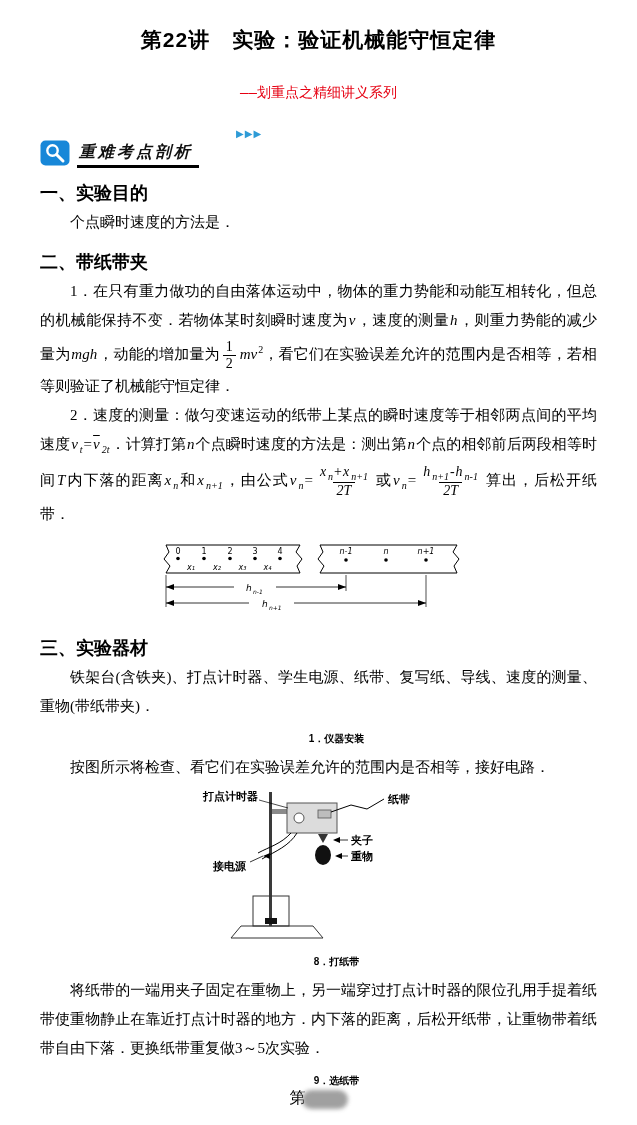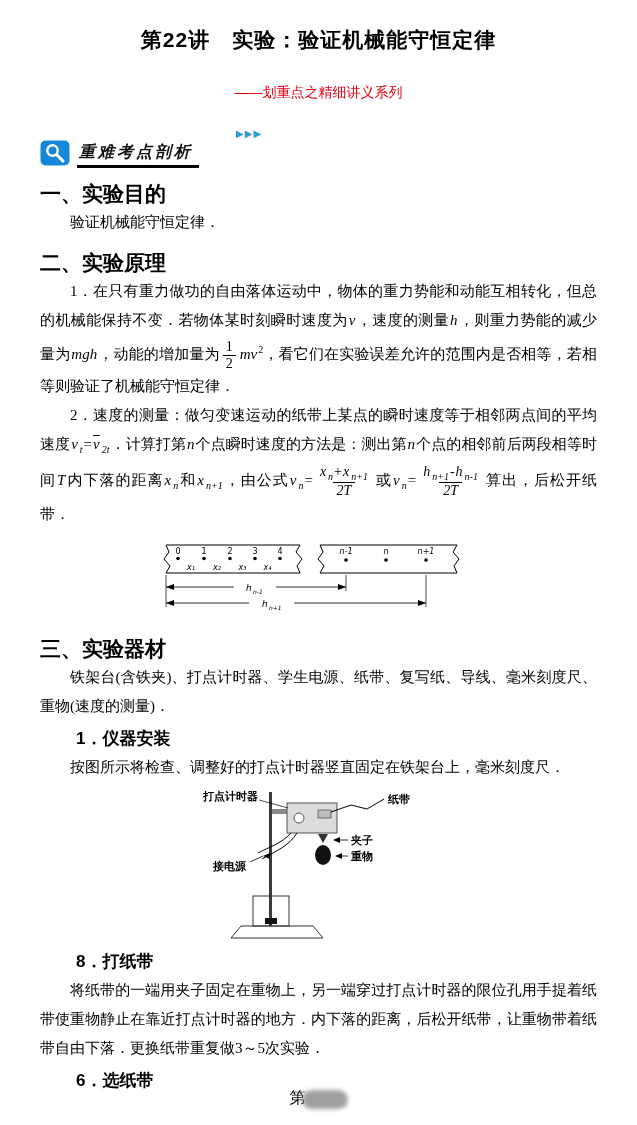--- a/index.html
+++ b/index.html
@@ -9,38 +9,38 @@
     background:#fff; color:#000; overflow:hidden;
     font-family:"Liberation Serif", serif;
     padding:26px 40px 0 40px;
   }
   .title {
     text-align:center; font-family:"Liberation Sans", sans-serif;
     font-weight:bold; font-size:21px; letter-spacing:1px; color:#000;
   }
   .subtitle {
     text-align:center; color:#e60012; font-size:14px; margin-top:30px;
-    font-family:Liberation Sans, sans-serif;
+    font-family:Liberation Mono, monospace;
   }
   .banner { position:relative; margin-top:26px; height:40px; display:flex; align-items:flex-end; gap:7px; }
   .banner-icon { width:30px; height:26px; flex:0 0 auto; margin-bottom:2px; }
   .banner-text {
     font-family:Liberation Sans, sans-serif; font-weight:bold; font-style:italic;
     font-size:16px; letter-spacing:3px; border-bottom:3px solid #000;
     padding:0 6px 2px 2px; color:#111;
   }
   .banner-arrows { position:absolute; left:196px; top:0; font-size:10px; color:#2e9bd6; letter-spacing:1px; }
   .heading {
     font-family:"Liberation Sans", sans-serif; font-weight:bold;
-    font-size:21px; line-height:29px; margin-top:11px;
+    font-size:18px; line-height:29px; margin-top:11px;
   }
   .para { font-size:15px; line-height:29px; text-align:justify; text-indent:2em; }
   .step {
     font-family:"Liberation Sans", sans-serif; font-weight:bold;
-    font-size:17px; line-height:29px; margin-left:36px; margin-top:3px;
+    font-size:10px; line-height:29px; margin-left:36px; margin-top:3px;text-align:center;
   }
   .var { font-style:italic; font-family:"Liberation Serif", serif; padding:0 1px; }
   sub { font-size:10px; }
   sup { font-size:10px; }
   .ovl { text-decoration:overline; }
   .frac {
     display:inline-flex; flex-direction:column; align-items:center;
     vertical-align:middle; line-height:1.15; font-size:14px; margin:0 3px;
     text-indent:0;
   }
@@ -72,23 +72,23 @@
         <rect x="0.5" y="0.5" width="29" height="25" rx="5" fill="#1787d8"></rect>
         <circle cx="12.5" cy="10.5" r="5.2" fill="none" stroke="#ffffff" stroke-width="2.4"></circle>
         <line x1="16.5" y1="14.5" x2="23" y2="21" stroke="#ffffff" stroke-width="3" stroke-linecap="round"></line>
       </svg>
     </span>
     <span class="banner-text">重难考点剖析</span>
     <span class="banner-arrows">▶▶▶</span>
   </div>
 
   <div class="heading">一、实验目的</div>
-  <p class="para">验证机械能守恒定律．</p>
-
-  <div class="heading">二、实验原理</div>
+  <p class="para">个点瞬时速度的方法是．</p>
+
+  <div class="heading">二、带纸带夹</div>
 
   <p class="para"><span>1．在只有重力做功的自由落体运动中，物体的重力势能和动能互相转化，但总的机械能保持不变．若物体某时刻瞬时速度为</span><span class="var">v</span><span>，速度的测量</span><span class="var">h</span><span>，则重力势能的减少量为</span><span class="var">mgh</span><span>，动能的增加量为</span><span class="frac">
         <span class="num">1</span>
         <span class="den">2</span>
       </span><span class="var">mv</span><sup>2</sup><span>，看它们在实验误差允许的范围内是否相等，若相等则验证了机械能守恒定律．</span></p>
 
   <p class="para"><span>2．速度的测量：做匀变速运动的纸带上某点的瞬时速度等于相邻两点间的平均速度</span><span class="var">v</span><sub class="var">t</sub><span>=</span><span class="var ovl">v</span><sub class="var">2t</sub><span>．计算打第</span><span class="var">n</span><span>个点瞬时速度的方法是：测出第</span><span class="var">n</span><span>个点的相邻前后两段相等时间</span><span class="var">T</span><span>内下落的距离</span><span class="var">x</span><sub class="var">n</sub><span>和</span><span class="var">x</span><sub class="var">n+1</sub><span>，由公式</span><span class="var">v</span><sub class="var">n</sub><span>=</span><span class="frac">
         <span class="num"><span class="var">x</span><sub class="var">n</sub><span>+</span><span class="var">x</span><sub class="var">n+1</sub></span>
         <span class="den"><span class="var">2T</span></span>
       </span><span>或</span><span class="var">v</span><sub class="var">n</sub><span>=</span><span class="frac">
@@ -138,24 +138,24 @@
       <line x1="12" y1="68" x2="95" y2="68" stroke="#000" stroke-width="0.8"></line>
       <line x1="140" y1="68" x2="272" y2="68" stroke="#000" stroke-width="0.8"></line>
       <polygon points="12,68 20,65 20,71" fill="#000"></polygon>
       <polygon points="272,68 264,65 264,71" fill="#000"></polygon>
       <text x="108" y="71.5" font-size="9" font-style="italic">h</text>
       <text x="115" y="74.5" font-size="6" font-style="italic">n+1</text>
     </svg>
   </div>
 
   <div class="heading">三、实验器材</div>
-  <p class="para">铁架台(含铁夹)、打点计时器、学生电源、纸带、复写纸、导线、毫米刻度尺、重物(速度的测量)．</p>
+  <p class="para">铁架台(含铁夹)、打点计时器、学生电源、纸带、复写纸、导线、速度的测量、重物(带纸带夹)．</p>
 
   <div class="step">1．仪器安装</div>
-  <p class="para">按图所示将检查、调整好的打点计时器竖直固定在铁架台上，毫米刻度尺．</p>
+  <p class="para">按图所示将检查、看它们在实验误差允许的范围内是否相等，接好电路．</p>
 
   <div class="figure">
     <svg width="235" height="152" viewBox="0 0 235 152">
 
       <rect x="68" y="4" width="3" height="134" fill="#3a3a3a"></rect>
 
       <rect x="71" y="21" width="17" height="5" fill="#8a8a8a"></rect>
 
       <rect x="86" y="15" width="50" height="30" fill="#dcdcdc" stroke="#555" stroke-width="1"></rect>
       <circle cx="98" cy="30" r="5" fill="#fff" stroke="#555" stroke-width="1"></circle>
@@ -185,19 +185,19 @@
       <text x="2" y="12" font-size="11" class="svg-label">打点计时器</text>
       <text x="187" y="15" font-size="11" class="svg-label">纸带</text>
       <text x="12" y="82" font-size="11" class="svg-label">接电源</text>
       <text x="150" y="56" font-size="11" class="svg-label">夹子</text>
       <text x="150" y="72" font-size="11" class="svg-label">重物</text>
     </svg>
   </div>
 
   <div class="step">8．打纸带</div>
   <p class="para">将纸带的一端用夹子固定在重物上，另一端穿过打点计时器的限位孔用手提着纸带使重物静止在靠近打点计时器的地方．内下落的距离，后松开纸带，让重物带着纸带自由下落．更换纸带重复做3～5次实验．</p>
-  <div class="step">6．选纸带</div>
+  <div class="step">9．选纸带</div>
 
   <div class="footer">
     <span>第</span><span class="footer-smudge"></span>
   </div>
 
 </div>
 
 </body></html>

